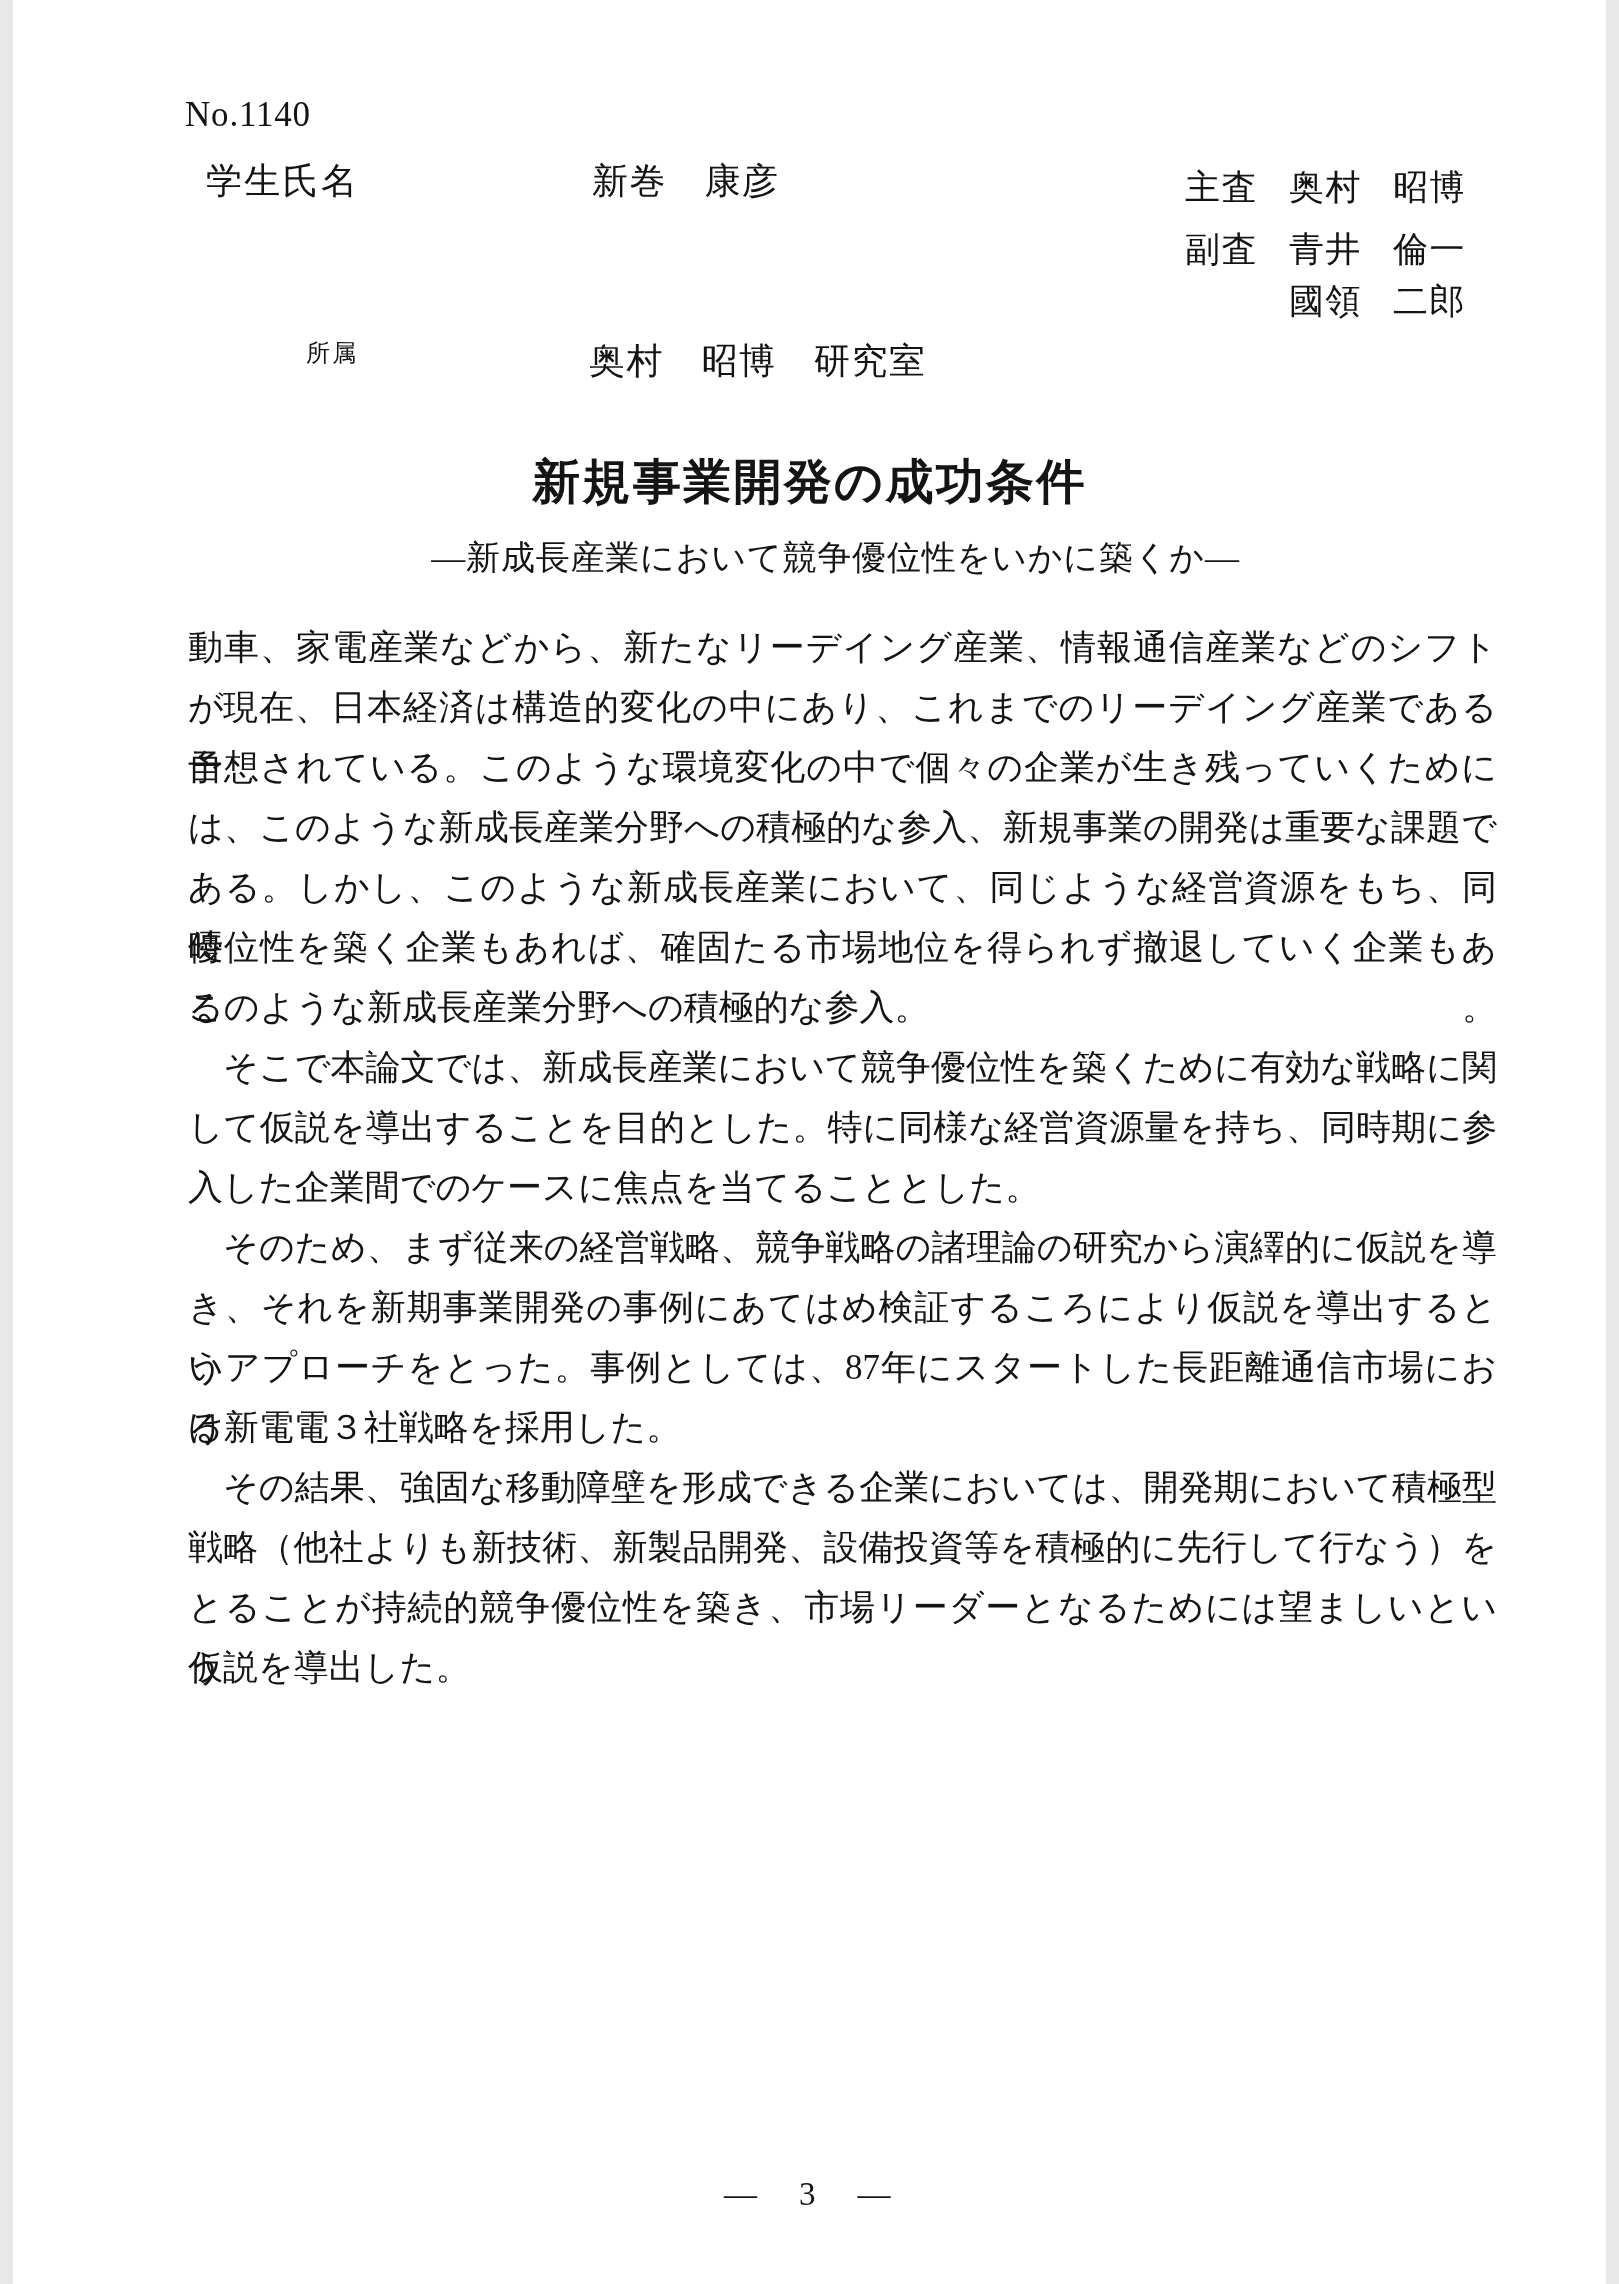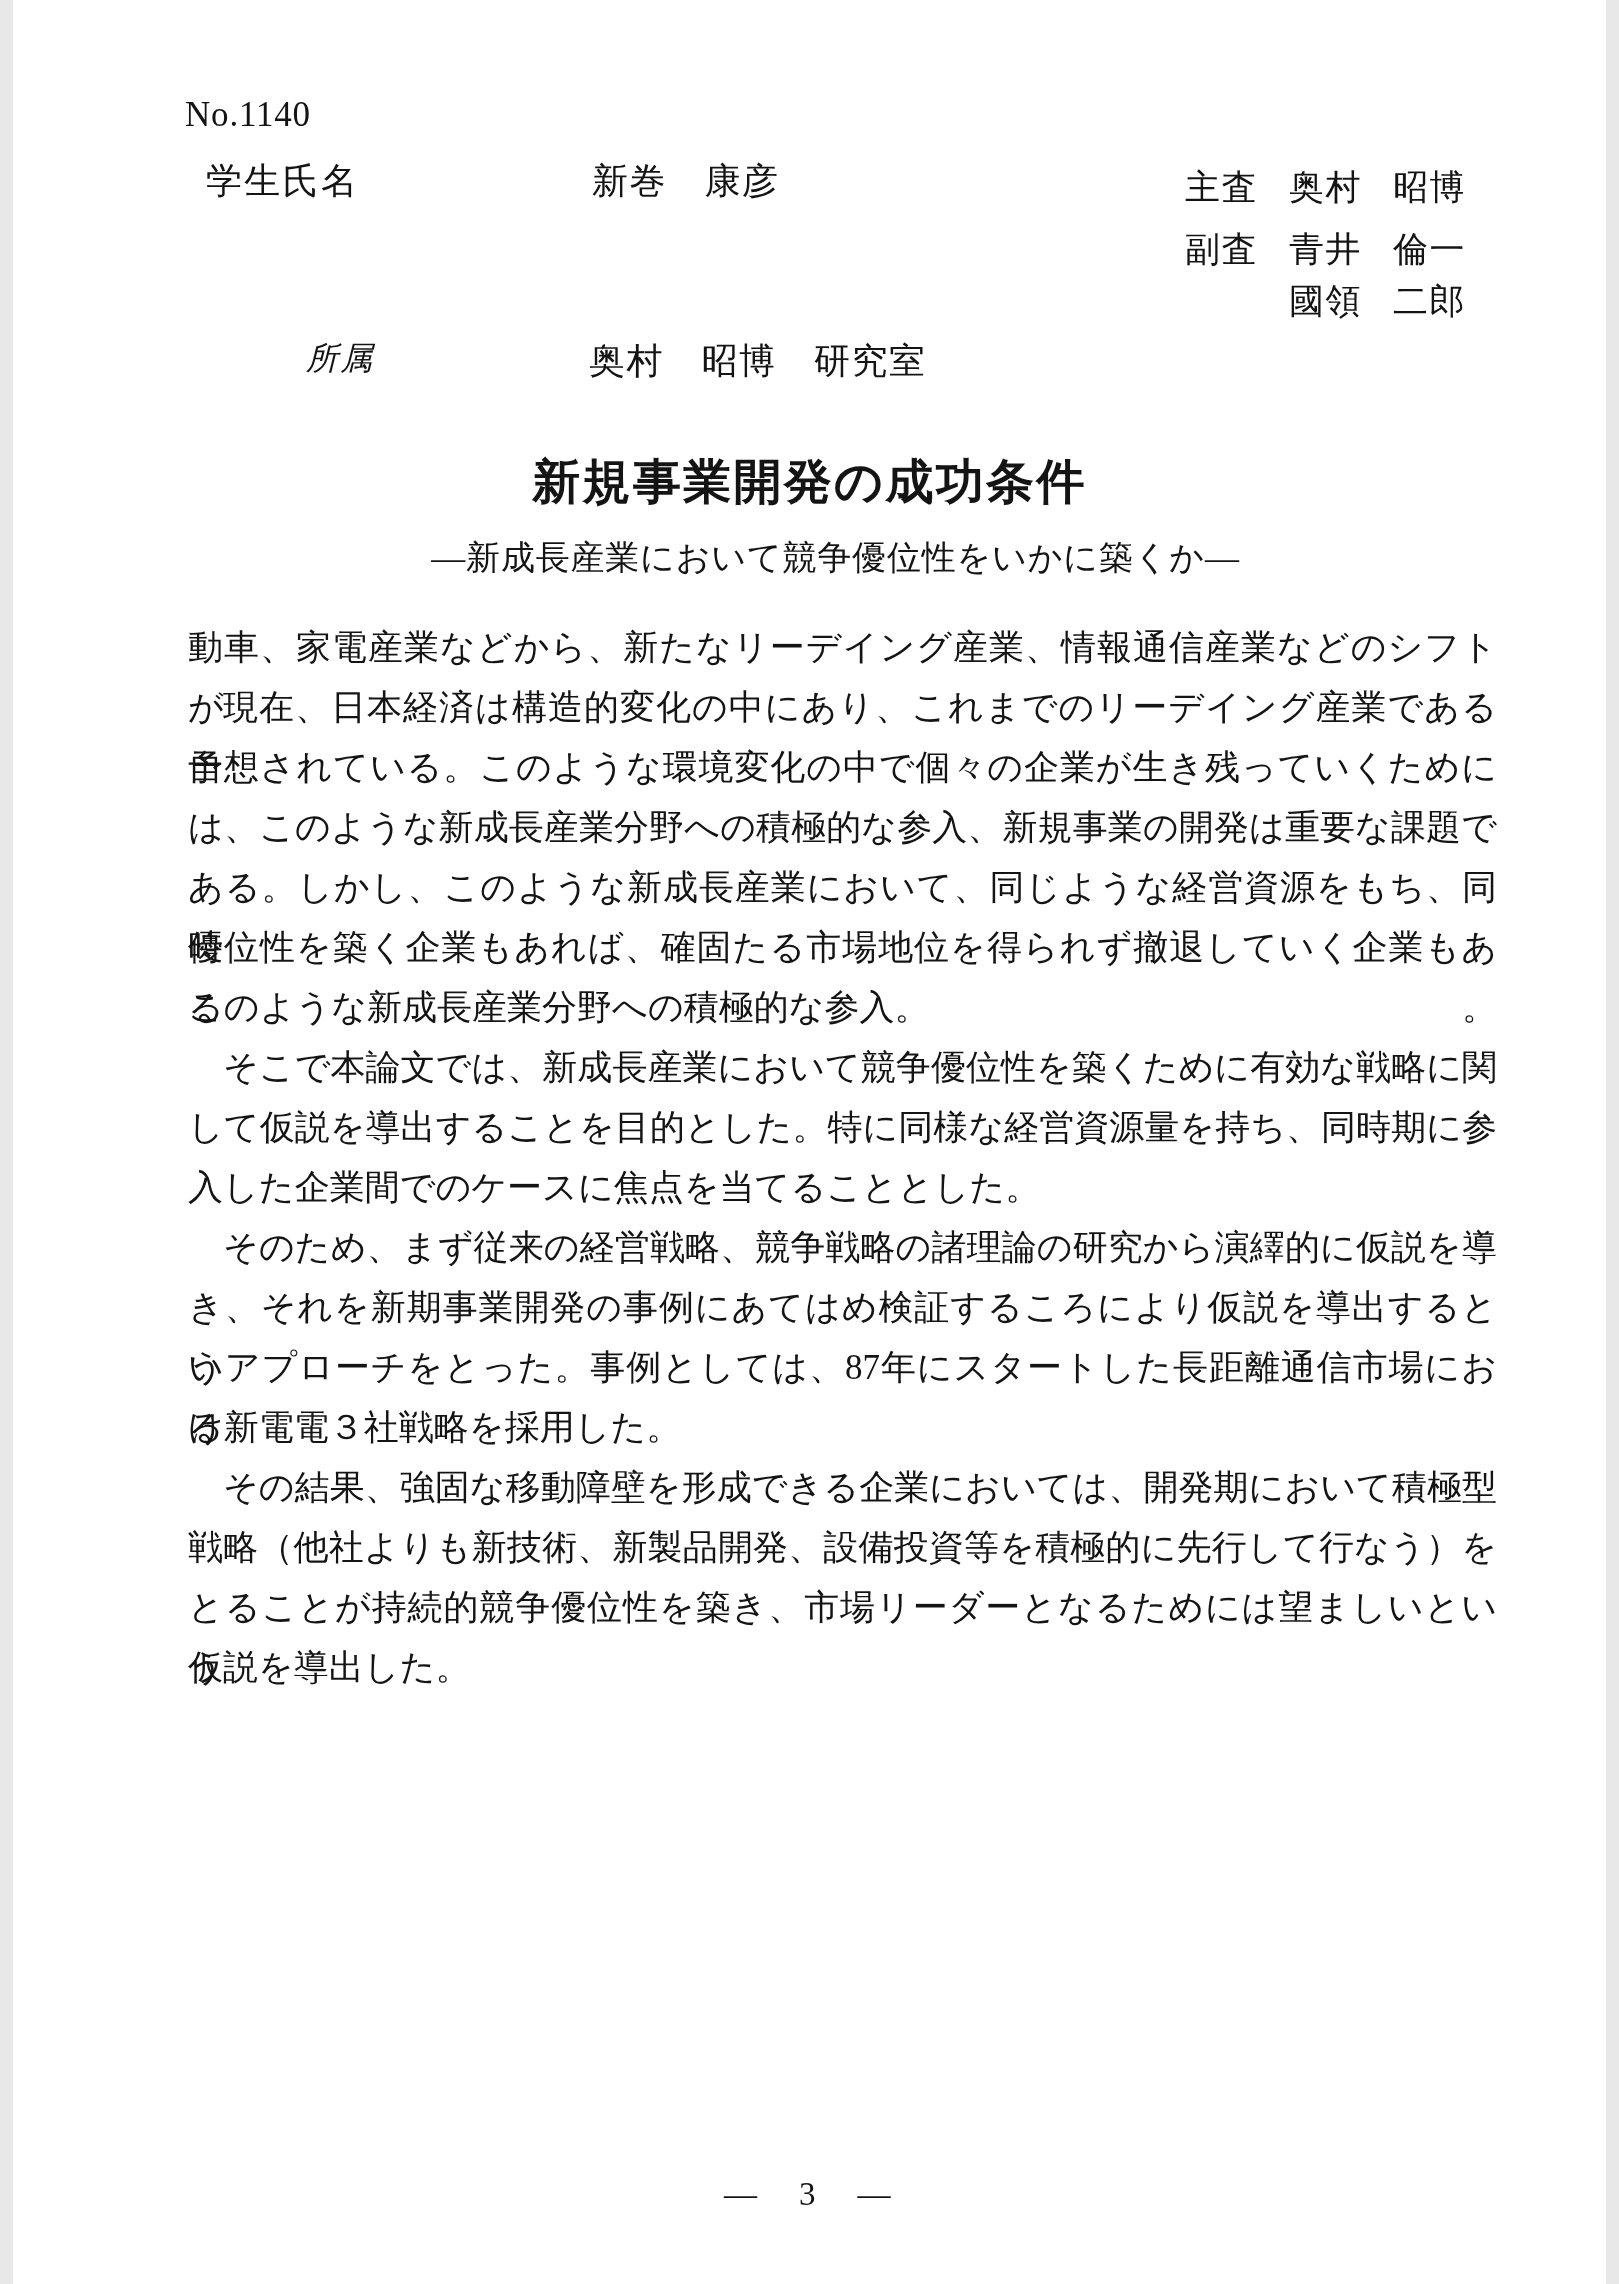--- a/index.html
+++ b/index.html
@@ -48,24 +48,23 @@
     align-items: baseline;
     height: 62px;
     white-space: nowrap;
   }
   .examiner-row .role { width: 104px; letter-spacing: 1.5px; margin-top: 10px; }
   .examiner-row .surname { width: 104px; letter-spacing: 1.5px; }
   .examiner-row .given { letter-spacing: 1.5px; }
 
   .affil-label {
     left: 293px; top: 337px;
-    font-size: 32px;
+    font-size: 24px;
     letter-spacing: 2.3px;
     white-space: nowrap;
-    font-style: italic;
   }
   .affil-value {
     left: 576px; top: 337px;
     font-size: 36px;
     letter-spacing: 1.5px;
     white-space: nowrap;
     text-align: right;
   }
 
   .thesis-title {

